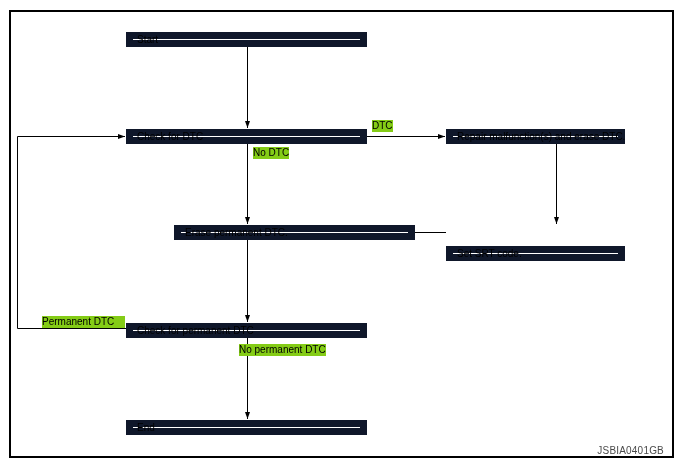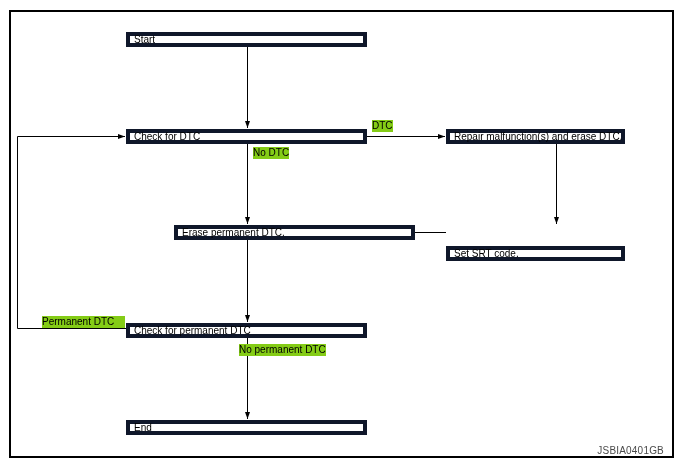--- a/index.html
+++ b/index.html
@@ -30,21 +30,21 @@
     position: absolute;
     left: 0;
     top: 0;
     width: 686px;
     height: 471px;
   }
   .node {
     position: absolute;
     box-sizing: border-box;
     height: 15px;
-    border: 4px solid #0f172a;
+    border: 7px solid #0f172a;
     background: #ffffff;
     display: flex;
     align-items: center;
     padding-left: 4px;
     font-size: 10px;
     line-height: 13px;
     white-space: nowrap;
   }
   .node.wide { left: 126px; width: 241px; }
   .node.right-col { left: 446px; width: 179px; }

